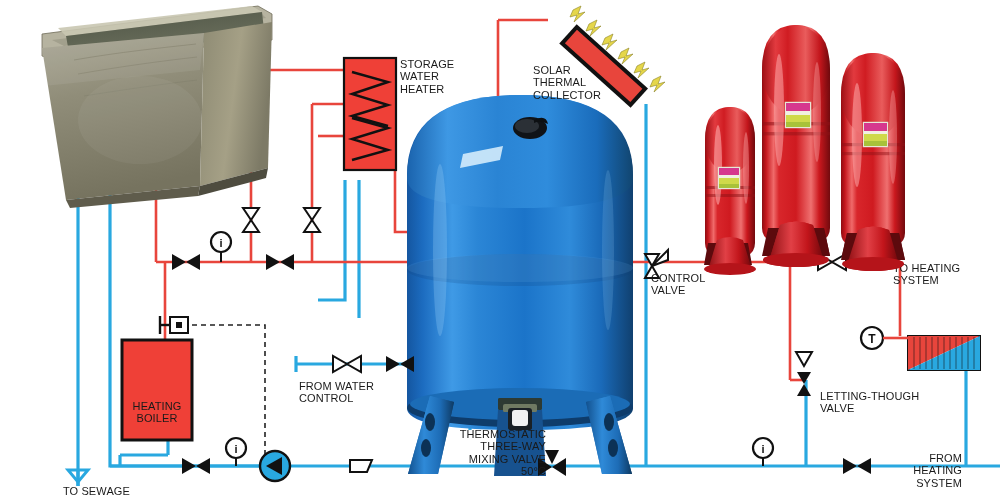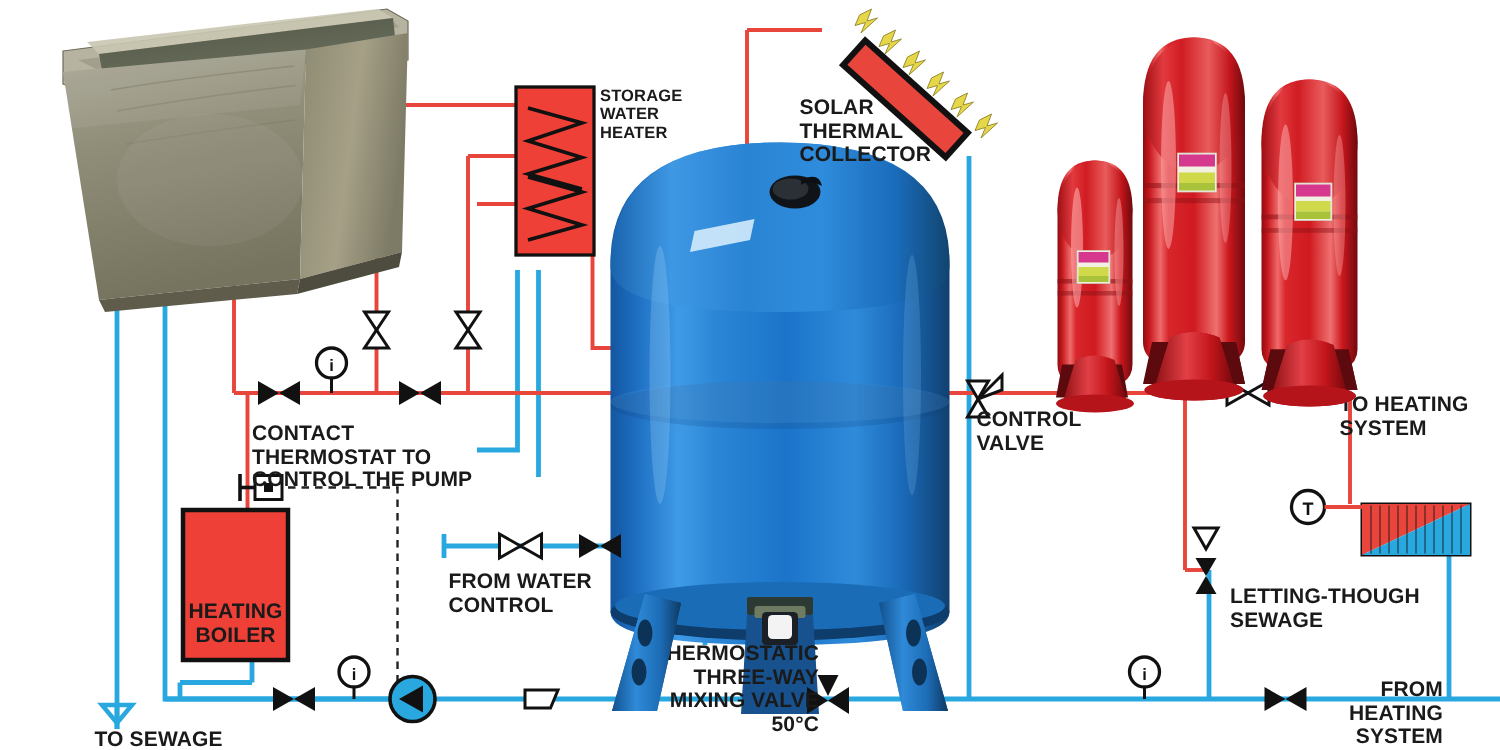--- a/index.html
+++ b/index.html
@@ -1,21 +1,21 @@
 <!DOCTYPE html>
 <html><head>
 <meta charset="utf-8">
 <style>
   html,body{margin:0;padding:0;background:#ffffff;}
   body{font-family:"Liberation Sans",sans-serif;}
   #stage{position:relative;width:1000px;height:500px;background:#ffffff;overflow:hidden;}
   #svgroot{position:absolute;left:0;top:0;width:1000px;height:500px;}
-  .lbl{position:absolute;font-family:"Liberation Sans",sans-serif;font-weight:bold;color:#1a1a1a;
+  .lbl{position:absolute;font-family:"Liberation Sans",sans-serif;font-weight:normal;color:#1a1a1a;
        line-height:1.12;letter-spacing:.1px;white-space:pre-line;}
-  .lbl.sz10{font-size:14px;}
+  .lbl.sz10{font-size:11px;}
   .lbl.sz11{font-size:11px;}
   .lbl.right{text-align:right;}
   .lbl.ctr{text-align:center;}
   .occl{position:absolute;}
 </style>
 </head>
 <body>
 
 <div id="stage">
 
@@ -393,23 +393,20 @@
 </svg>
 
 <div class="lbl sz11" style="left:400px;top:58px;">STORAGE
 WATER
 HEATER</div>
 
 <div class="lbl sz10" style="left:533px;top:64px;">SOLAR
 THERMAL
 COLLECTOR</div>
 
-<div class="lbl sz10" style="left:168px;top:281px;">CONTACT
-THERMOSTAT TO
-CONTROL THE PUMP</div>
 
 <div class="lbl sz10 ctr" style="left:123px;top:400px;width:68px;">HEATING
 BOILER</div>
 
 <div class="lbl sz10" style="left:63px;top:485px;text-align:right;">TO SEWAGE</div>
 
 <div class="lbl sz10" style="left:299px;top:380px;">FROM WATER
 CONTROL</div>
 
 <div class="lbl sz10 right" style="left:401px;top:428px;width:145px;">THERMOSTATIC
@@ -417,21 +414,21 @@
 MIXING VALVE
 50°C</div>
 
 <div class="lbl sz10" style="left:651px;top:272px;">CONTROL
 VALVE</div>
 
 <div class="lbl sz10" style="left:893px;top:262px;">TO HEATING
 SYSTEM</div>
 
 <div class="lbl sz10" style="left:820px;top:390px;">LETTING-THOUGH
-SEWAGE</div>
+VALVE</div>
 
 <div class="lbl sz10 right" style="left:880px;top:452px;width:82px;">FROM
 HEATING
 SYSTEM</div>
 
 <svg class="occl" style="left:0;top:0;width:1000px;height:500px;pointer-events:none;" viewBox="0 0 1000 500">
 
   <path d="M430,396 l-22,78 h30 l16,-72 z" fill="url(#gLeg)"></path>
   <path d="M610,396 l22,78 h-30 l-16,-72 z" fill="url(#gLeg)"></path>
   <ellipse cx="430" cy="422" rx="5" ry="9" fill="#0c3256"></ellipse>

